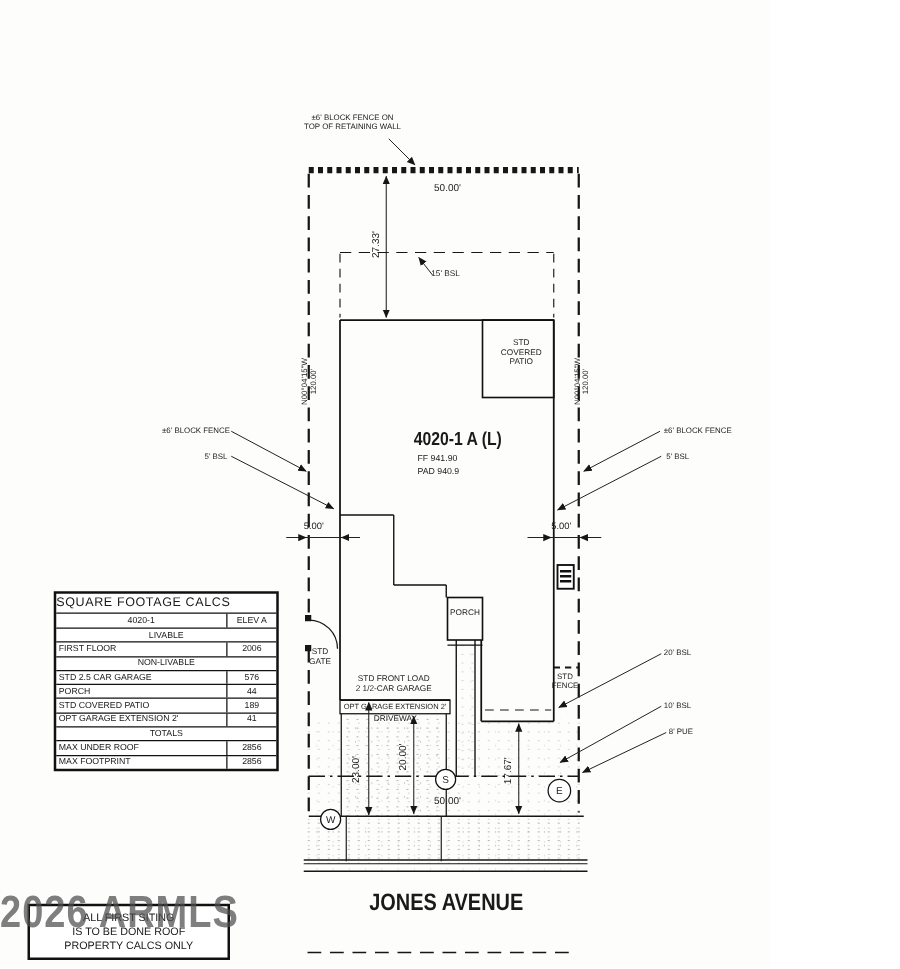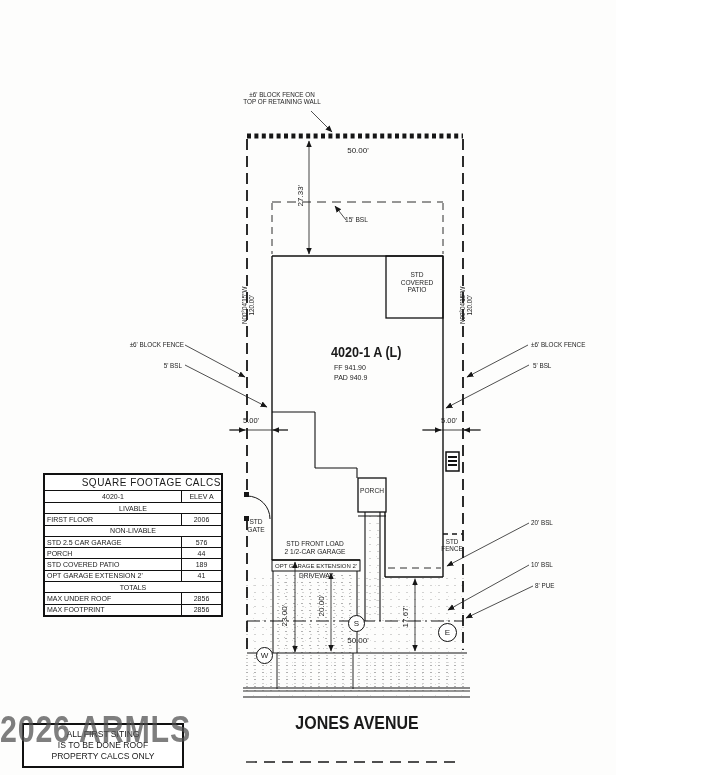--- a/index.html
+++ b/index.html
@@ -20,21 +20,21 @@
   .circ{position:absolute;border:1px solid #111;border-radius:50%;background:#fff;
         text-align:center;font-size:8px;z-index:3;}
   .speck{position:absolute;z-index:1;
      background-image:radial-gradient(#9f9f9f 0.6px,transparent 0.8px),radial-gradient(#bdbdbd 0.5px,transparent 0.7px);
      background-size:8px 7px,13px 11px;background-position:0 0,4px 5px;}
   .speck.light{opacity:.45;} .speck.med{opacity:.8;}
   .sqft{position:absolute;left:43px;top:473px;width:180px;height:144px;border:2px solid #111;
         background:#fff;z-index:4;display:flex;flex-direction:column;font-size:7px;box-sizing:border-box;}
   .trow{display:flex;border-top:1px solid #111;align-items:center;flex:1;min-height:0;}
   .trow:first-child{border-top:none;}
-  .trow.title{justify-content:flex-end;font-size:10px;flex:0 0 15px;letter-spacing:.5px;}
+  .trow.title{justify-content:flex-start;font-size:10px;flex:0 0 15px;letter-spacing:.5px;}
   .trow.head{flex:0 0 11px;}
   .trow .lc{flex:1;padding-left:2px;}
   .trow .lc.c{text-align:center;padding-left:0;}
   .trow .vc{flex:0 0 39px;border-left:1px solid #111;text-align:center;align-self:stretch;
             display:flex;align-items:center;justify-content:center;}
   .trow.section{justify-content:center;}
   .notebox{position:absolute;left:22px;top:723px;width:162px;height:45px;border:2px solid #111;
         background:#fff;z-index:4;display:flex;flex-direction:column;justify-content:center;
         text-align:center;font-size:8.6px;line-height:11px;box-sizing:border-box;}
   .watermark{position:absolute;left:0px;top:710px;font-size:38px;font-weight:bold;color:#4e4e4e;

